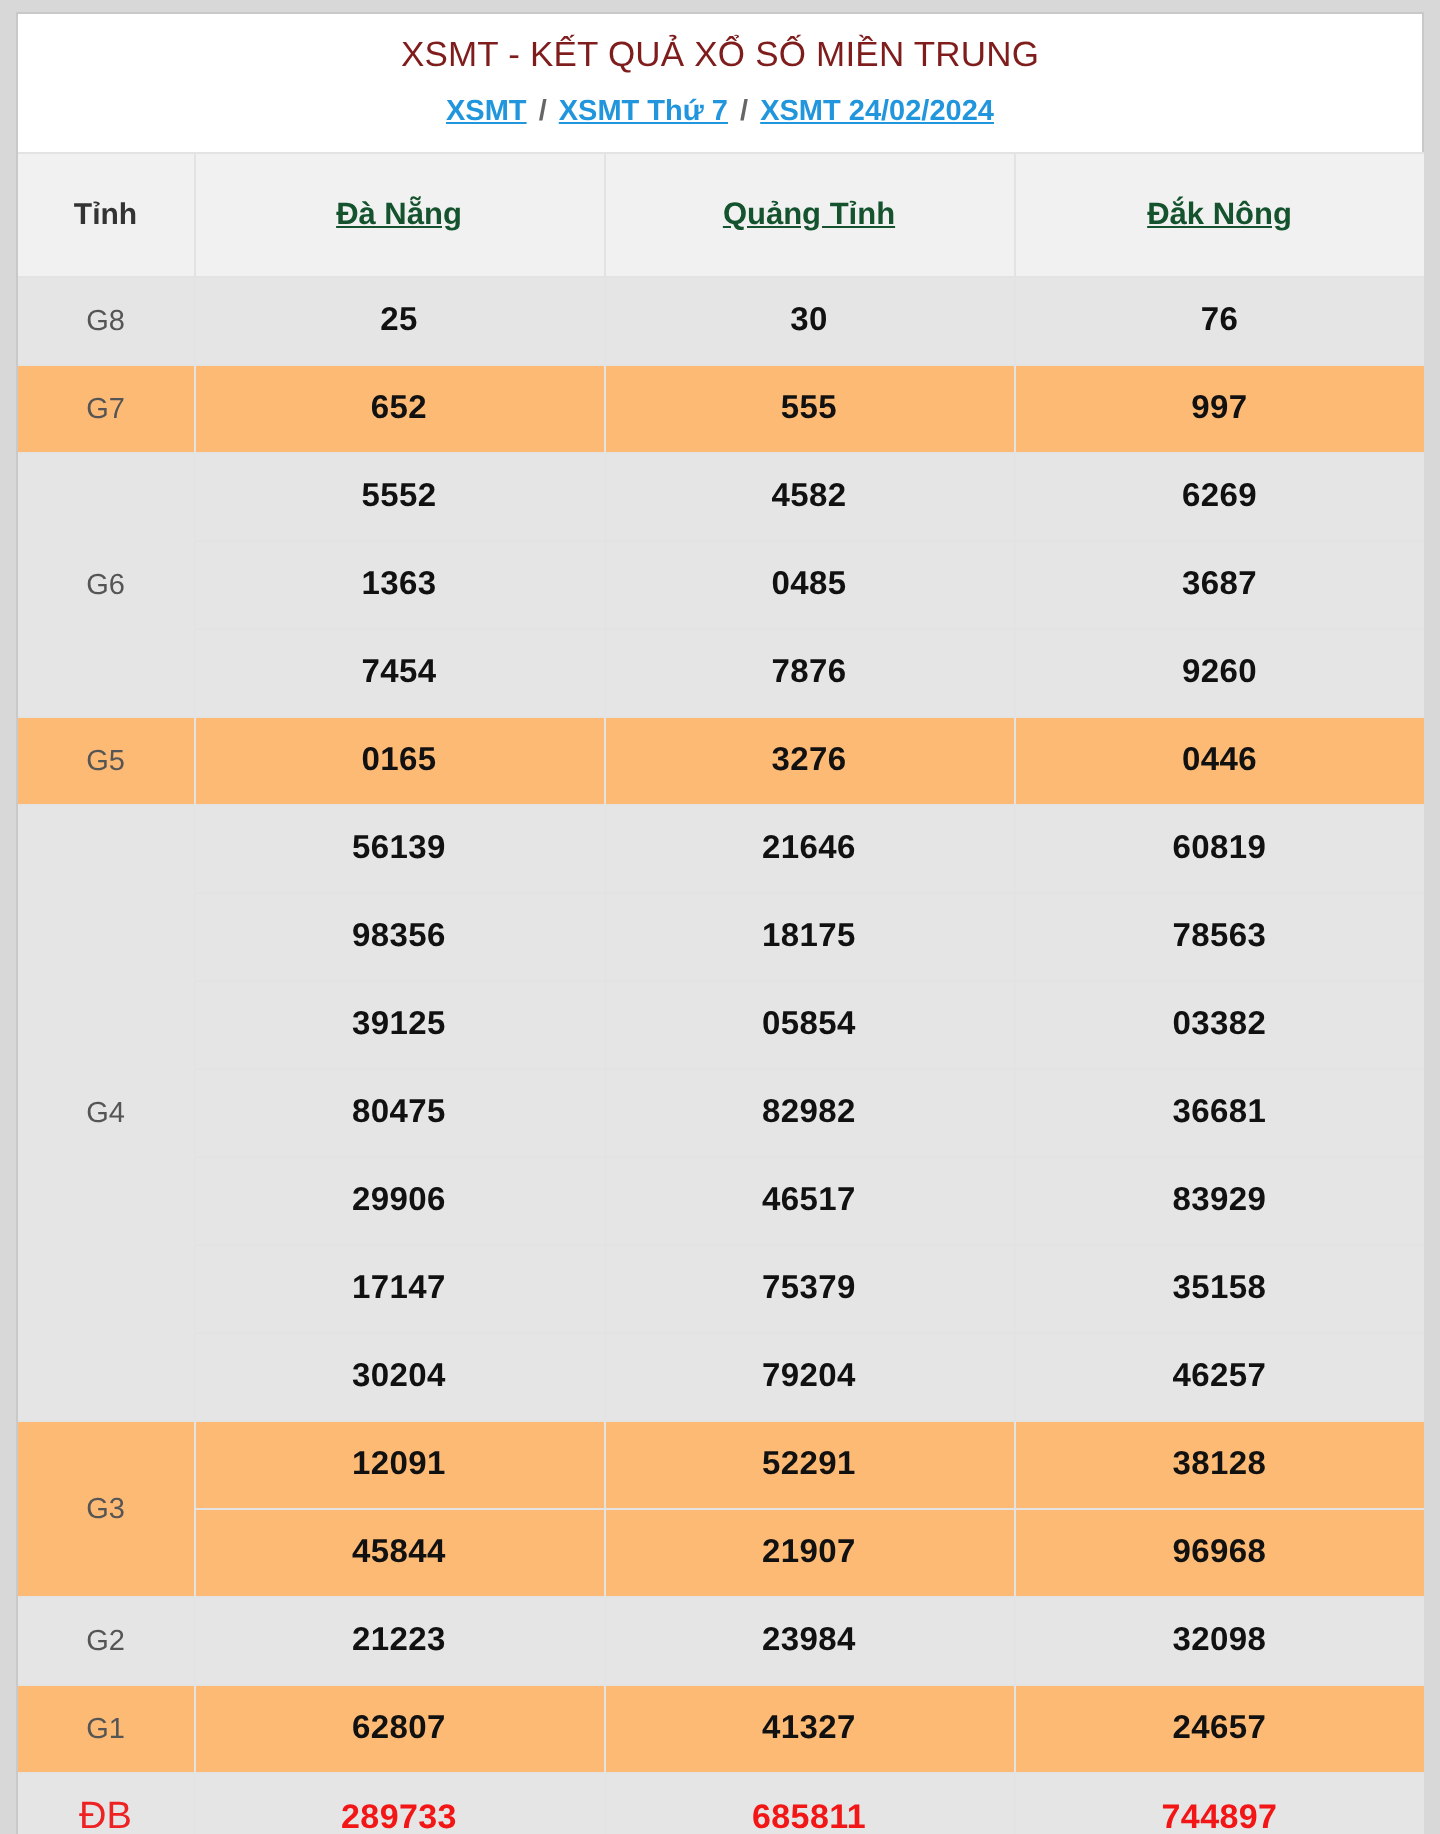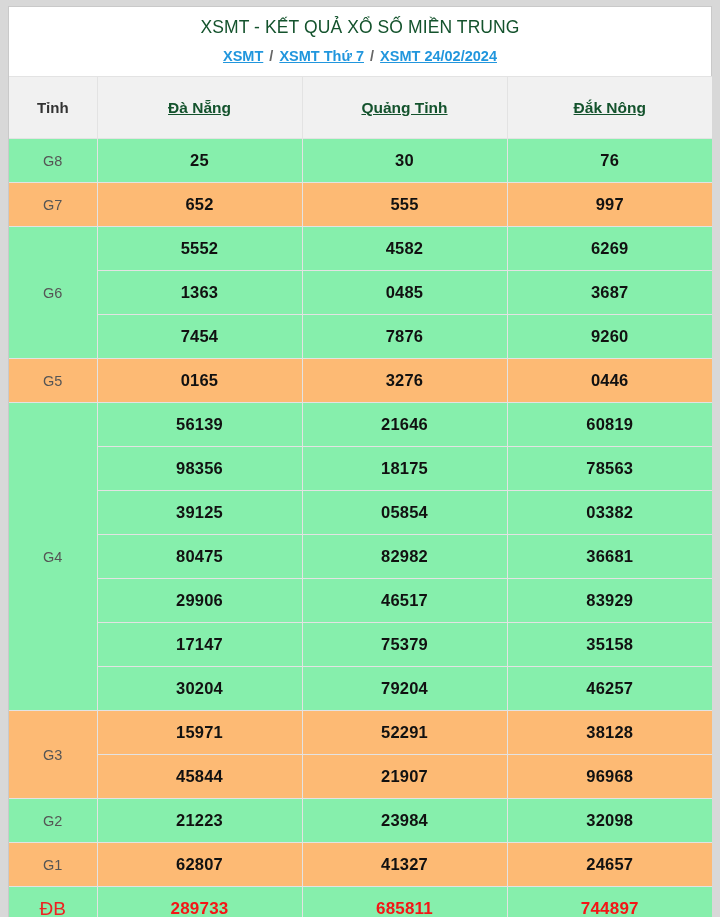--- a/index.html
+++ b/index.html
@@ -22,21 +22,21 @@
     width: 704px;
   }
 
   
   .head {
     padding: 10px 6px 11px 6px;
     text-align: center;
     background: #ffffff;
   }
   .title {
-    color: #14532d;
+    color: #7f1d1d;
     font-size: 17.5px;
     font-weight: 400;
     letter-spacing: .1px;
     line-height: 1.25;
     white-space: nowrap;
   }
   .crumbs {
     margin-top: 9px;
     font-size: 14.5px;
     font-weight: bold;
@@ -88,21 +88,21 @@
     color: #555;
     font-weight: 400;
   }
   td.val {
     font-size: 16.5px;
     font-weight: bold;
     color: #111;
     letter-spacing: .2px;
   }
   tr.stripe td { background: #fdba74; }
-  tr.plain  td { background: #86efac; }
+  tr.plain  td { background: #e5e5e5; }
 
   
   td.lbl.grp { vertical-align: middle; }
 
   tr.h44 td { height: 44px; }
 
   
   td.db-lbl { color: #ee2222; font-size: 19px; }
   td.db-val { color: #f31616; font-size: 17px; font-weight: bold; }
 
@@ -217,21 +217,21 @@
             <td class="val">75379</td>
             <td class="val">35158</td>
           </tr>
           <tr class="plain h44">
             <td class="val">30204</td>
             <td class="val">79204</td>
             <td class="val">46257</td>
           </tr>
           <tr class="stripe h44">
             <td class="lbl grp" rowspan="2">G3</td>
-            <td class="val">15971</td>
+            <td class="val">12091</td>
             <td class="val">52291</td>
             <td class="val">38128</td>
           </tr>
           <tr class="stripe h44">
             <td class="val">45844</td>
             <td class="val">21907</td>
             <td class="val">96968</td>
           </tr>
           <tr class="plain h44">
             <td class="lbl" rowspan="1">G2</td>

